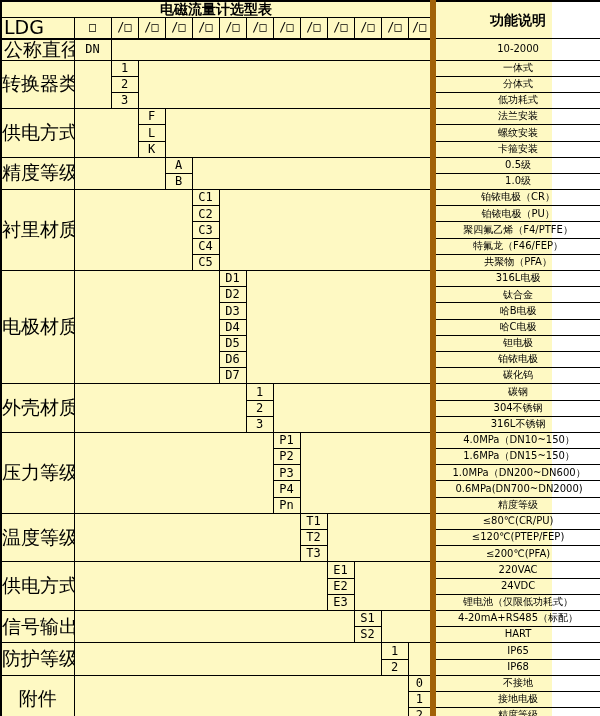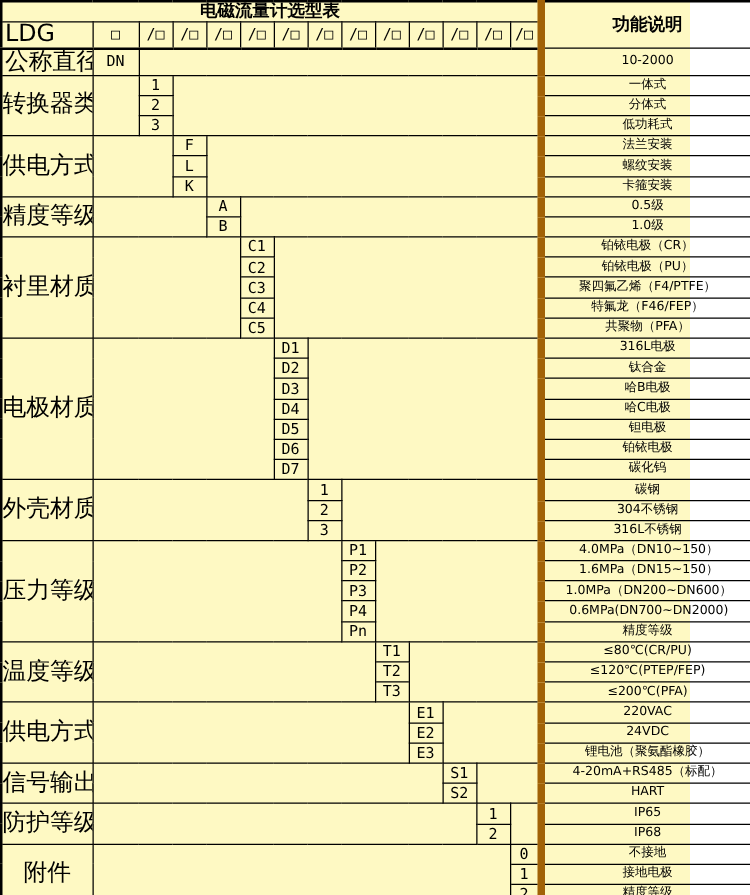--- a/index.html
+++ b/index.html
@@ -235,21 +235,21 @@
           <td class="code">E1</td>
           <td colspan="3" rowspan="3"></td>
           <td class="desc">220VAC</td>
         </tr>
         <tr class="brow">
           <td class="code">E2</td>
           <td class="desc">24VDC</td>
         </tr>
         <tr class="brow">
           <td class="code">E3</td>
-          <td class="desc">锂电池（聚氨酯橡胶）</td>
+          <td class="desc">锂电池（仅限低功耗式）</td>
         </tr>
         <tr class="brow">
           <td class="label" rowspan="2">信号输出</td>
           <td colspan="10" rowspan="2"></td>
           <td class="code">S1</td>
           <td colspan="2" rowspan="2"></td>
           <td class="desc">4-20mA+RS485（标配）</td>
         </tr>
         <tr class="brow">
           <td class="code">S2</td>

